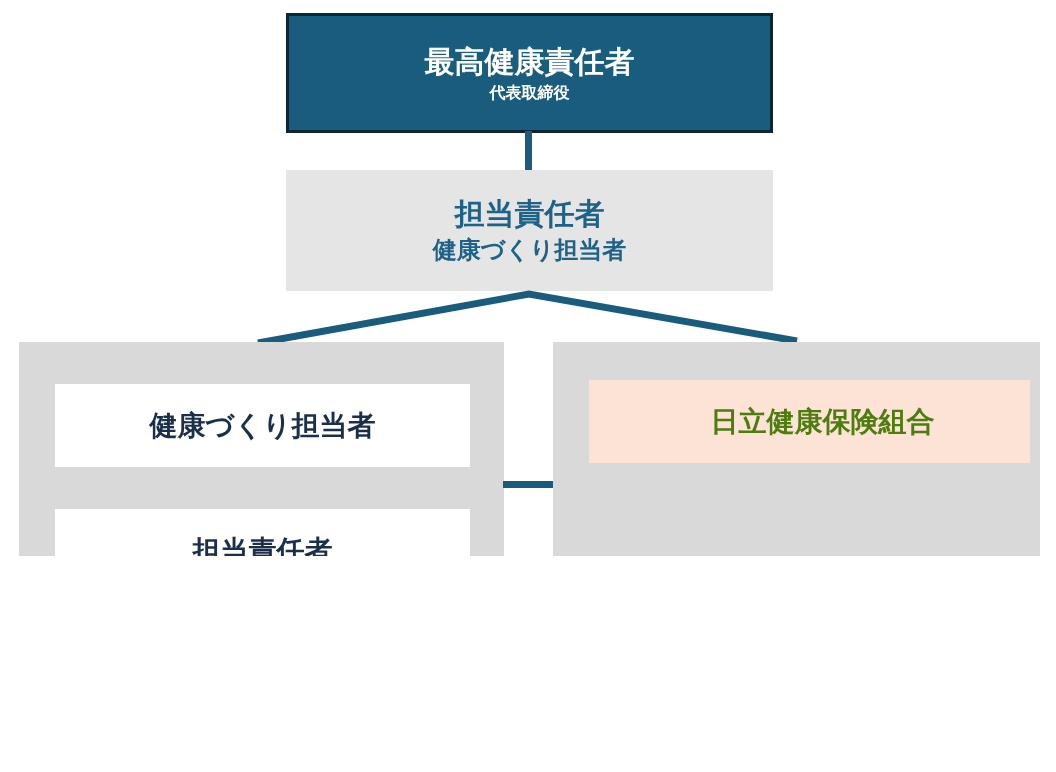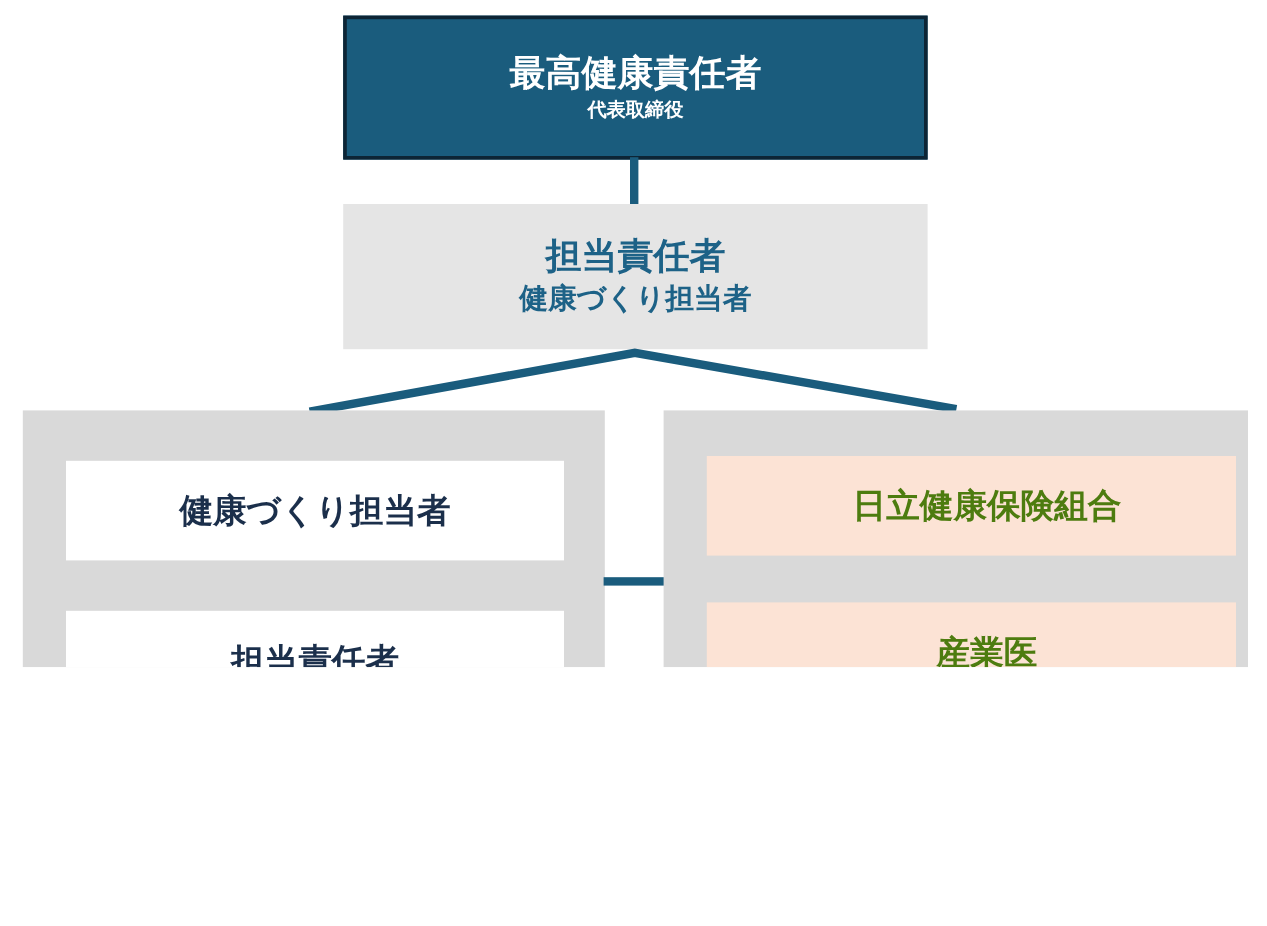--- a/index.html
+++ b/index.html
@@ -128,16 +128,15 @@
 
   <div class="panel panel-left">
     <div class="item">健康づくり担当者</div>
     <div class="item">担当責任者</div>
   </div>
 
   <div class="connector-h"></div>
 
   <div class="panel panel-right">
     <div class="item">日立健康保険組合</div>
-    <div class="item">産業医</div>
   </div>
 
 </div>
 
 </body></html>

